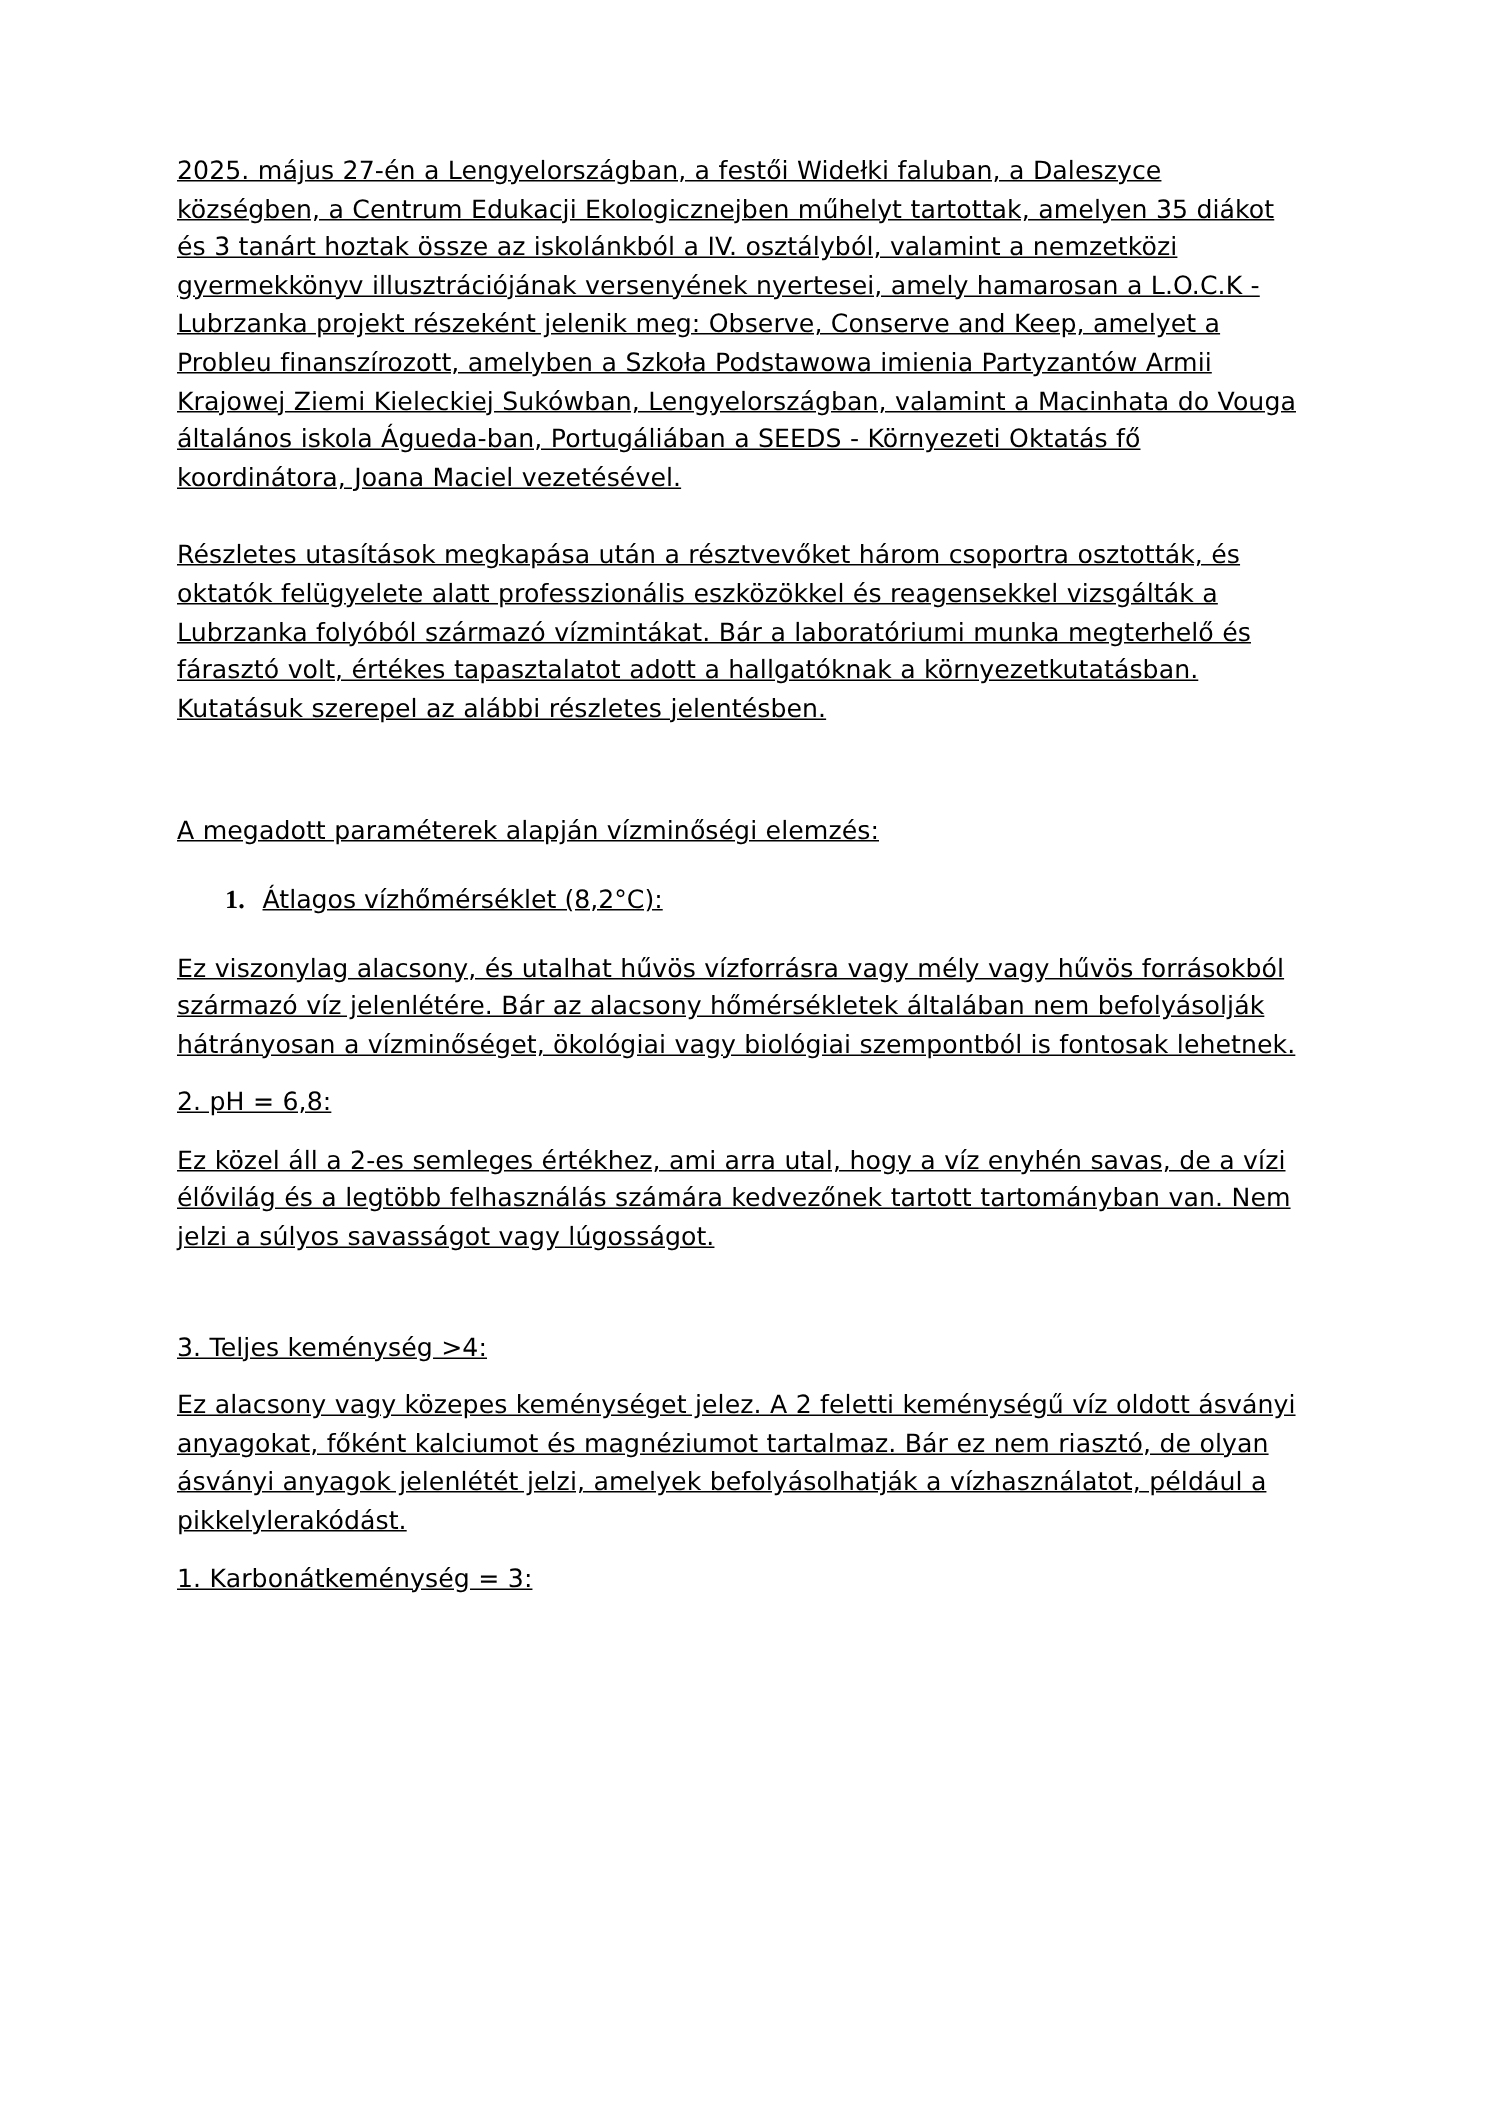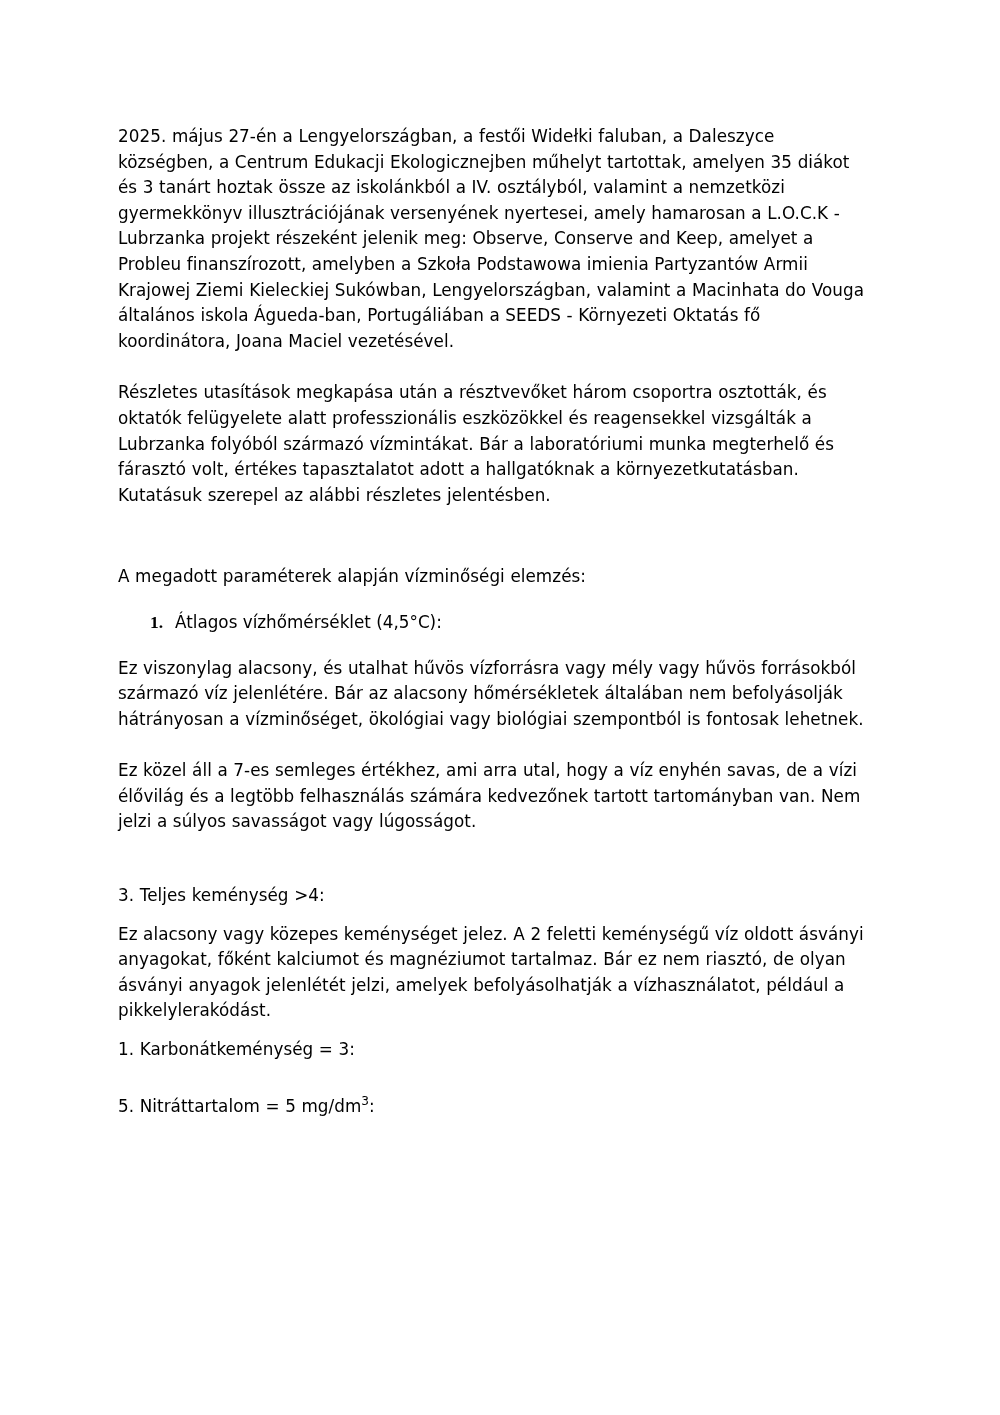--- a/index.html
+++ b/index.html
@@ -15,22 +15,23 @@
     position: relative;
     width: 1000px;
     height: 1415px;
     background: #ffffff;
     box-sizing: border-box;
     overflow: hidden;
   }
   .content {
     position: absolute;
     left: 118px;
-    top: 124px;
+    top: 101px;
     width: 754px;
+    text-decoration: underline;
   }
   p.para {
     margin: 0 0 0 0;
     font-size: 16.8px;
     line-height: 25.6px;
     color: #000000;
     letter-spacing: 0.05px;
     word-spacing: 0.2px;
     text-align: left;
     -webkit-font-smoothing: antialiased;
@@ -81,48 +82,48 @@
 
     <div class="gap-xxl"></div>
 
     <p class="para">A megadott paraméterek alapján vízminőségi elemzés:</p>
 
     <div class="gap-md"></div>
 
     <ol class="numlist">
       <li>
         <span class="marker">1.</span>
-        <span>Átlagos vízhőmérséklet (4,5°C):</span>
+        <span>Átlagos vízhőmérséklet (8,2°C):</span>
       </li>
     </ol>
 
     <div class="gap-md"></div>
 
     <p class="para">Ez viszonylag alacsony, és utalhat hűvös vízforrásra vagy mély vagy hűvös forrásokból származó víz jelenlétére. Bár az alacsony hőmérsékletek általában nem befolyásolják hátrányosan a vízminőséget, ökológiai vagy biológiai szempontból is fontosak lehetnek.</p>
 
     <div class="gap-sm"></div>
 
+    <p class="para">2. pH = 6,8:</p>
 
     <div class="gap-sm"></div>
 
-    <p class="para">Ez közel áll a 7-es semleges értékhez, ami arra utal, hogy a víz enyhén savas, de a vízi élővilág és a legtöbb felhasználás számára kedvezőnek tartott tartományban van. Nem jelzi a súlyos savasságot vagy lúgosságot.</p>
+    <p class="para">Ez közel áll a 2-es semleges értékhez, ami arra utal, hogy a víz enyhén savas, de a vízi élővilág és a legtöbb felhasználás számára kedvezőnek tartott tartományban van. Nem jelzi a súlyos savasságot vagy lúgosságot.</p>
 
     <div class="gap-xl"></div>
 
     <p class="para">3. Teljes keménység &gt;4:</p>
 
     <div class="gap-sm"></div>
 
     <p class="para">Ez alacsony vagy közepes keménységet jelez. A 2 feletti keménységű víz oldott ásványi anyagokat, főként kalciumot és magnéziumot tartalmaz. Bár ez nem riasztó, de olyan ásványi anyagok jelenlétét jelzi, amelyek befolyásolhatják a vízhasználatot, például a pikkelylerakódást.</p>
 
     <div class="gap-sm"></div>
 
     <p class="para">1. Karbonátkeménység = 3:</p>
 
     <div class="gap-sm"></div>
 
 
     <div class="gap-sm"></div>
 
-    <p class="para"><span>5. Nitráttartalom = 5 mg/dm</span><span class="sup">3</span><span>:</span></p>
 
   </div>
 </div>
 
 </body></html>

